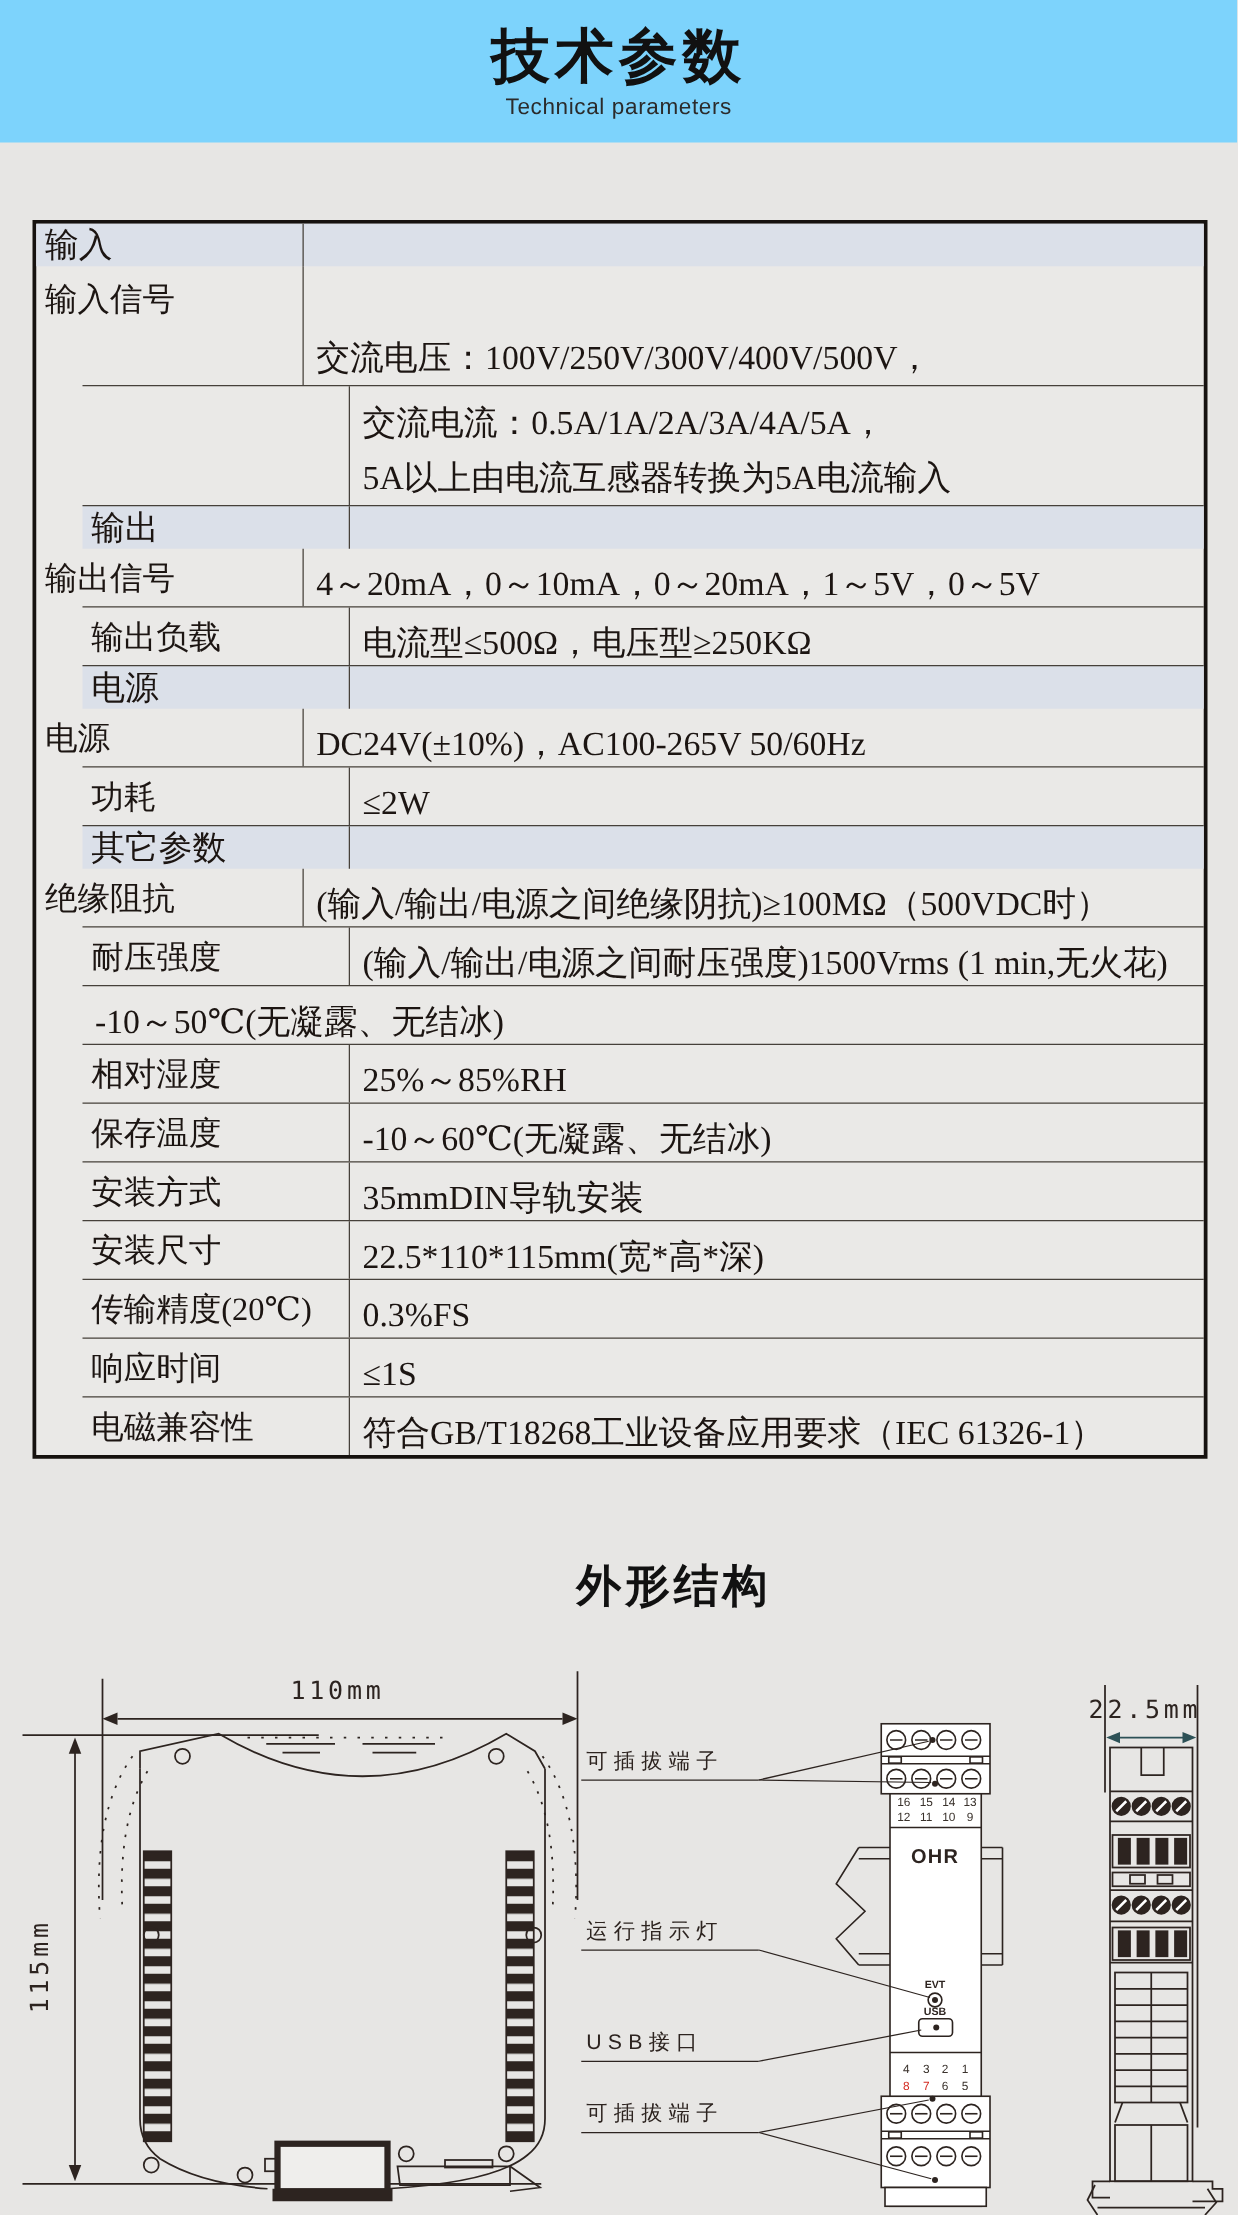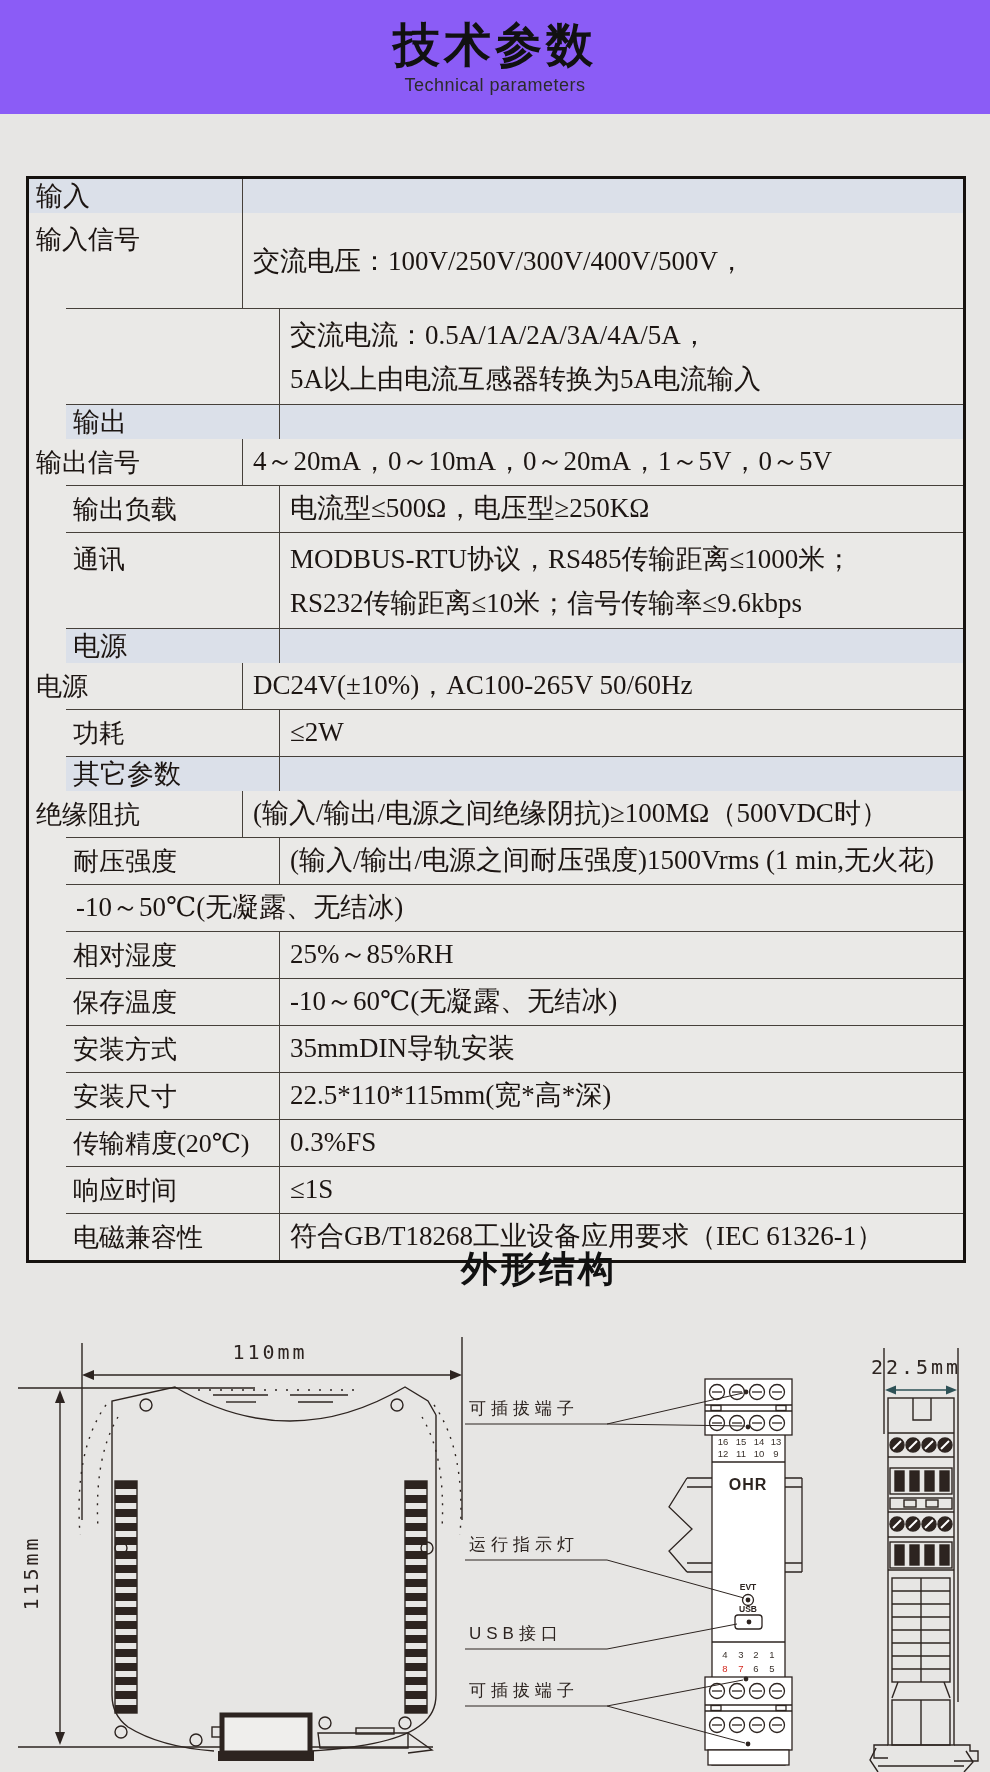--- a/index.html
+++ b/index.html
@@ -1,36 +1,36 @@
 <!DOCTYPE html>
 <html><head>
 <meta charset="utf-8">
 <style>
   html,body{margin:0;padding:0;background:#e7e6e4;}
   .page{position:relative;width:990px;height:1772px;background:#e7e6e4;overflow:hidden;
         font-family:"Liberation Serif","DejaVu Serif",serif;color:#1c1512;}
 
   
-  .title-band{position:absolute;left:0;top:0;width:990px;height:114px;background:#8b5cf6;text-align:center;}
+  .title-band{position:absolute;left:0;top:0;width:990px;height:114px;background:#7dd3fc;text-align:center;}
   .page-title{margin-top:14px;font-family:"Liberation Sans","DejaVu Sans",sans-serif;
               font-weight:bold;font-size:47px;letter-spacing:4px;color:#111;}
   .page-subtitle{margin-top:-2px;font-family:"Liberation Sans","DejaVu Sans",sans-serif;
               font-size:18px;color:#2b2b2b;letter-spacing:0.5px;}
 
   
   .spec-table{position:absolute;left:26px;top:176px;width:934px;border:3px solid #16120f;background:#eae9e7;}
   .trow{display:flex;min-height:46px;}
   .trow.bt{border-top:1px solid #46403a;margin-left:37px;}
   .trow.section{height:34px;min-height:34px;background:#dbe0e9;}
   .trow.dbl{height:95px;min-height:95px;}
   .tlabel{width:206px;border-right:1px solid #46403a;padding-left:7px;display:flex;align-items:center;
           font-size:26px;white-space:nowrap;}
   .trow.section .tlabel{font-size:27px;overflow:visible;}
   .trow.dbl .tlabel{align-items:flex-start;padding-top:9px;}
-  .tvalue{flex:1;padding-left:10px;display:flex;flex-direction:column;justify-content:center;font-size:27px;overflow:hidden;}
+  .tvalue{flex:1;padding-left:10px;display:flex;flex-direction:column;justify-content:flex-end;font-size:27px;overflow:hidden;}
   .tline{white-space:nowrap;line-height:1.25;}
   .trow.dbl .tline{line-height:44px;}
 
   
   .structure-title{position:absolute;left:0;top:1245px;width:990px;text-align:center;
         font-family:"Liberation Sans","DejaVu Sans",sans-serif;font-weight:bold;font-size:36px;letter-spacing:3px;color:#111;margin-left:44px;}
   .svg-left{position:absolute;left:8px;top:1315px;}
   .svg-mid{position:absolute;left:455px;top:1378px;}
   .svg-right{position:absolute;left:780px;top:1330px;}
 
@@ -79,27 +79,20 @@
       <div class="trow">
         <div class="tlabel">输出信号</div>
         <div class="tvalue">
           <div class="tline">4～20mA，0～10mA，0～20mA，1～5V，0～5V</div>
         </div>
       </div>
       <div class="trow bt">
         <div class="tlabel">输出负载</div>
         <div class="tvalue">
           <div class="tline">电流型≤500Ω，电压型≥250KΩ</div>
-        </div>
-      </div>
-      <div class="trow dbl bt">
-        <div class="tlabel">通讯</div>
-        <div class="tvalue">
-          <div class="tline">MODBUS-RTU协议，RS485传输距离≤1000米；</div>
-          <div class="tline">RS232传输距离≤10米；信号传输率≤9.6kbps</div>
         </div>
       </div>
       <div class="trow section bt">
         <div class="tlabel">电源</div>
         <div class="tvalue"></div>
       </div>
       <div class="trow">
         <div class="tlabel">电源</div>
         <div class="tvalue">
           <div class="tline">DC24V(±10%)，AC100-265V 50/60Hz</div>

